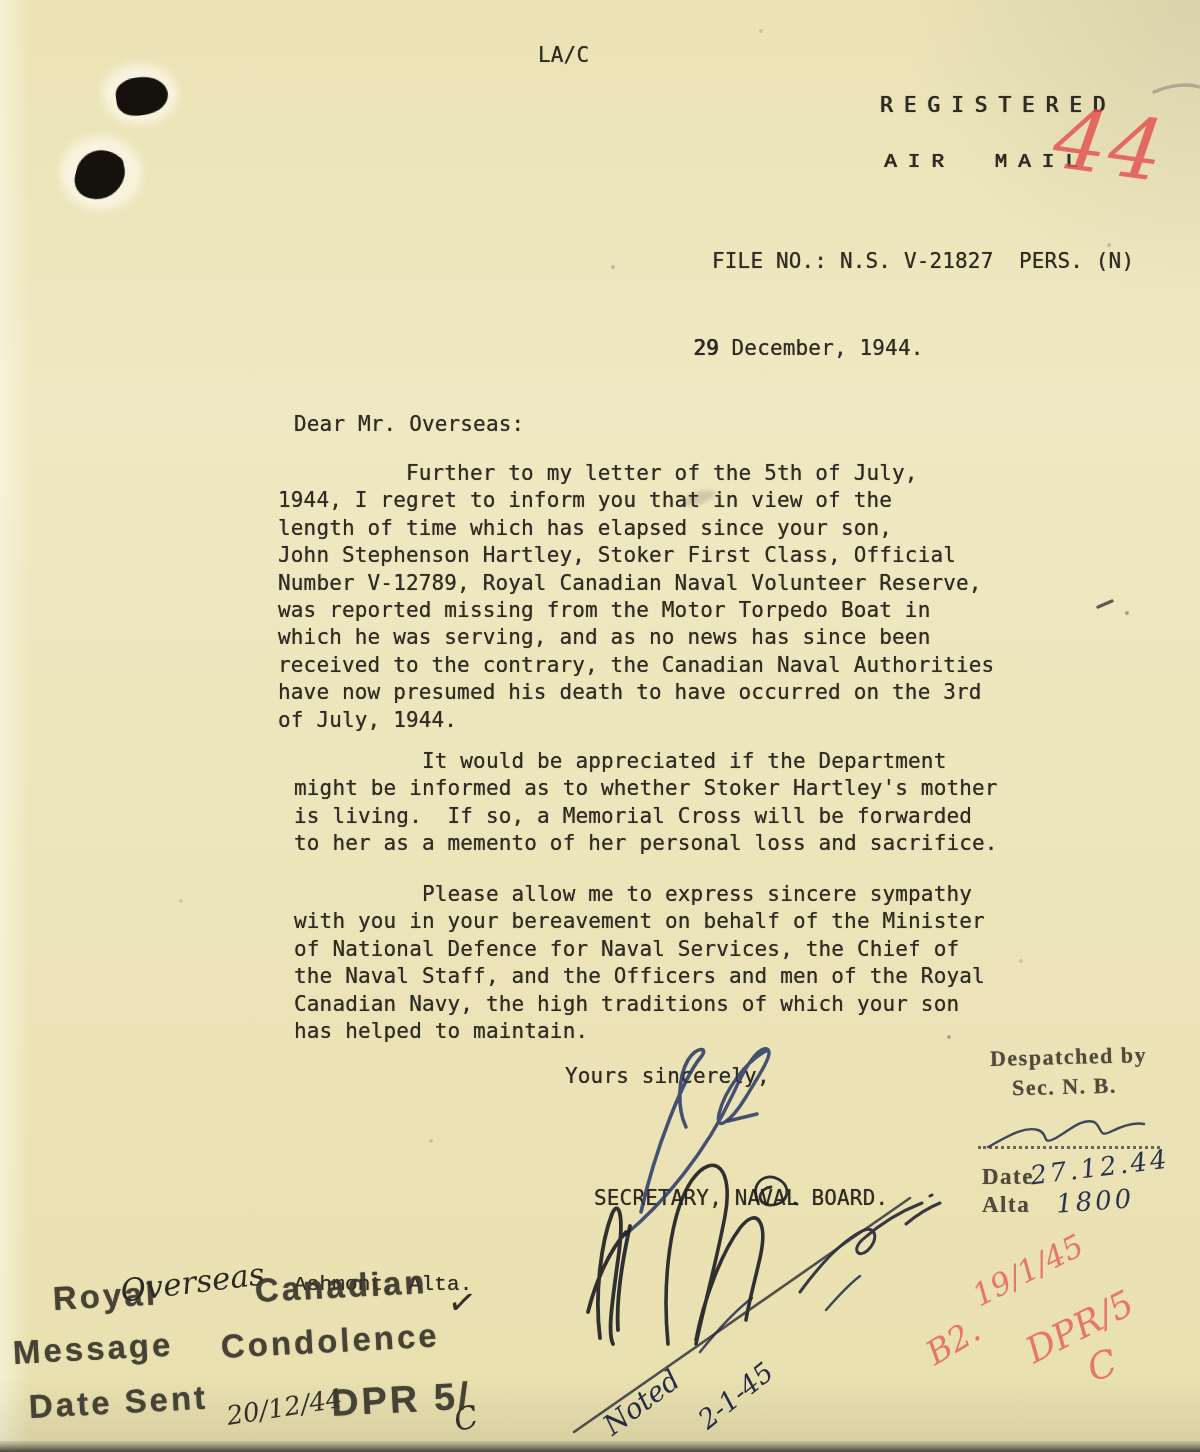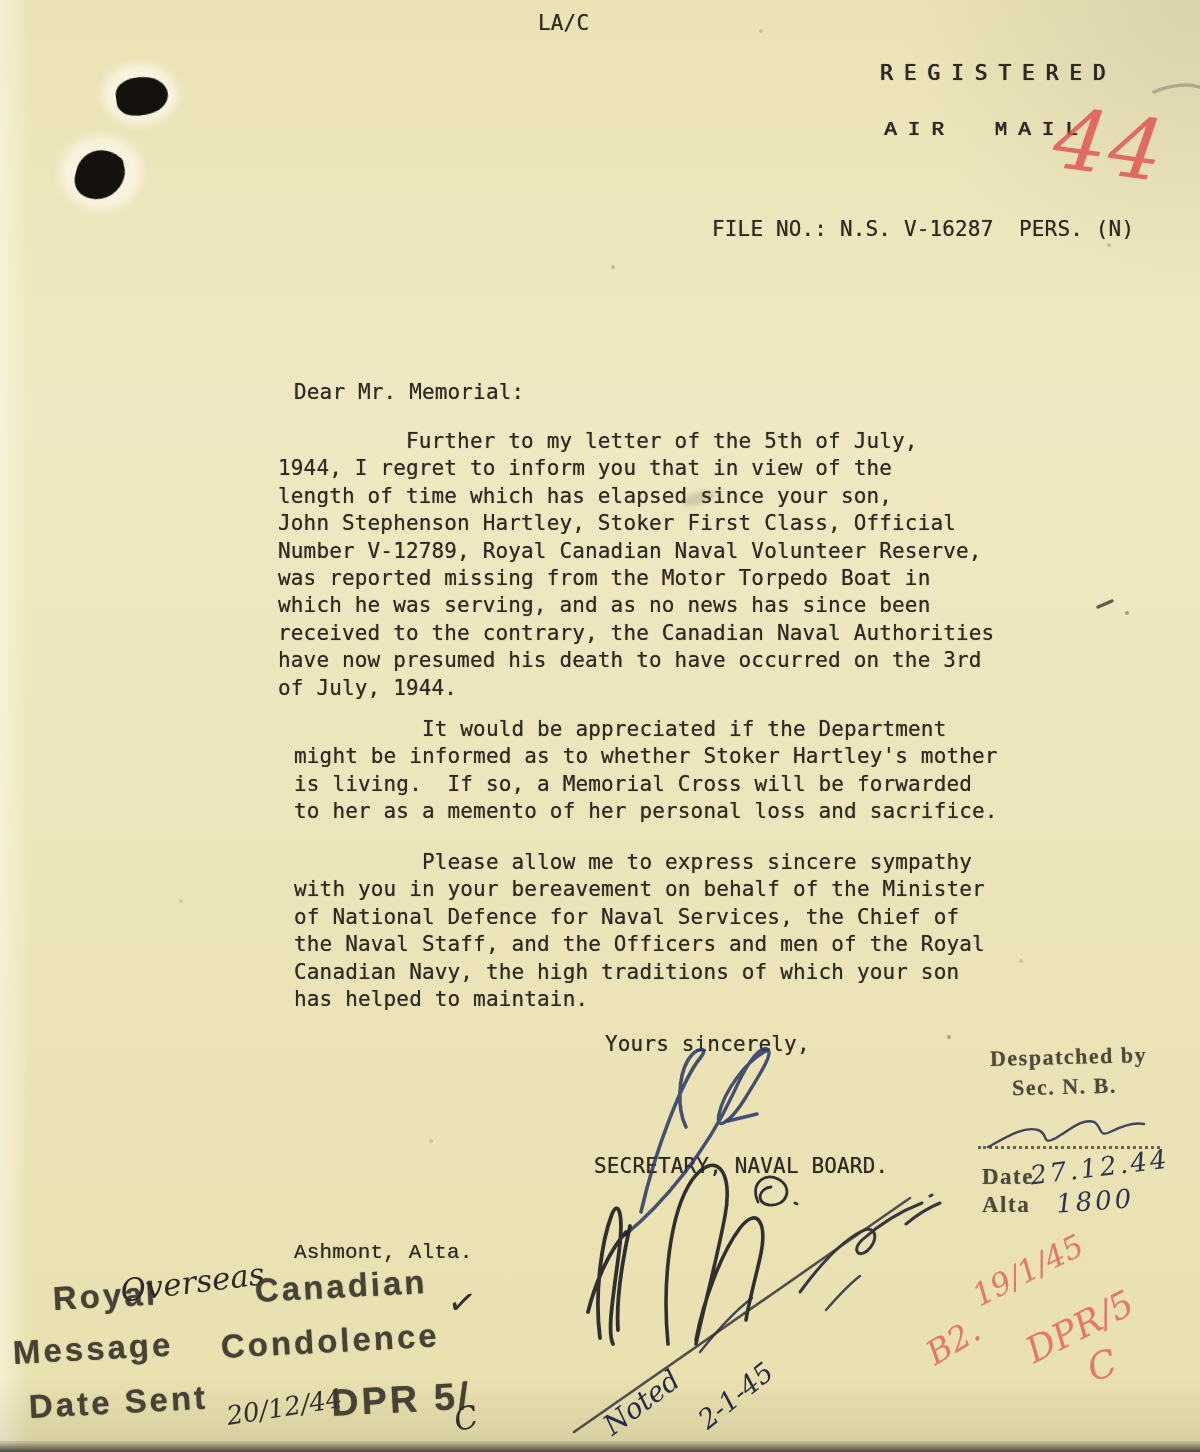--- a/index.html
+++ b/index.html
@@ -4,21 +4,21 @@
 <style>
   html,body{margin:0;padding:0;background:#8e8a7c;}
   #page{
     position:relative;width:1200px;height:1452px;overflow:hidden;
     background:linear-gradient(180deg,#ebe3b5 0%,#efe8c2 28%,#ece4b8 68%,#e8e0ae 100%);
     font-family:"DejaVu Sans Mono",monospace;color:#2f2a22;
   }
   .abs{position:absolute;}
   .typed{font-family:"DejaVu Sans Mono",monospace;font-size:21px;line-height:27.4px;
          letter-spacing:.15px;color:#2f2a22;white-space:pre;
-         text-shadow:0 0 .8px rgba(46,42,35,.7);}
+         text-shadow:0 0 .8px rgba(46,42,35,.7);margin-top:32px;}
   .overstrike{text-shadow:.7px 0 0 currentColor,0 0 1px rgba(46,42,35,.8);}
   .spread{letter-spacing:11px;word-spacing:16px;}
   .stampserif{font-family:"Liberation Serif",serif;font-weight:bold;color:#474234;
               letter-spacing:1.5px;text-shadow:0 0 1px rgba(70,64,50,.55);opacity:.95;}
   .bigstamp{font-family:"Liberation Sans",sans-serif;font-weight:bold;font-size:33px;
             color:#3b372d;letter-spacing:3px;text-shadow:0 0 1.2px rgba(58,53,42,.65);
             opacity:.93;white-space:pre;transform:rotate(-3deg);transform-origin:left top;}
   .hand{font-family:"DejaVu Serif",serif;font-style:italic;white-space:pre;}
   .hand-dark{color:#33302a;}
   .hand-blue{color:#2a3352;}
@@ -51,46 +51,49 @@
 
   <div class="abs halo" style="left:102px;top:64px;width:76px;height:60px;"></div>
   <div class="abs hole" style="left:116px;top:77px;width:52px;height:38px;border-radius:46% 60% 55% 45%;transform:rotate(-8deg);"></div>
   <div class="abs halo" style="left:60px;top:136px;width:82px;height:74px;"></div>
   <div class="abs hole" style="left:76px;top:150px;width:48px;height:50px;border-radius:55% 45% 62% 40%;transform:rotate(14deg);"></div>
   <div class="abs hole" style="left:106px;top:156px;width:16px;height:26px;border-radius:50% 60% 40% 55%;transform:rotate(32deg);"></div>
 
   <div class="abs typed" style="left:538px;top:10px;">LA/C</div>
   <div class="abs typed spread overstrike" style="left:880px;top:60px;">REGISTERED</div>
   <div class="abs typed spread overstrike" style="left:884px;top:116px;font-family:Liberation Mono, monospace;">AIR MAIL</div>
-  <div class="abs typed" style="left:712px;top:216px;">FILE NO.: N.S. V-16287  PERS. (N)</div>
+  <div class="abs typed" style="left:712px;top:216px;">FILE NO.: N.S. V-21827  PERS. (N)</div>
+  <div class="abs typed" style="left:642px;top:276px;">
+    <span class="overstrike">29</span><span> December, 1944.</span>
+  </div>
 
   <div class="abs hand hand-red" style="left:1054px;top:96px;font-size:84px;transform:rotate(8deg);letter-spacing:2px;color:#e2514f;opacity:.82;">44</div>
 
-  <div class="abs typed" style="left:294px;top:379px;">Dear Mr. Memorial:</div>
+  <div class="abs typed" style="left:294px;top:379px;">Dear Mr. Overseas:</div>
   <div class="abs typed" style="left:278px;top:428px;">          Further to my letter of the 5th of July,
 1944, I regret to inform you that in view of the
 length of time which has elapsed since your son,
 John Stephenson Hartley, Stoker First Class, Official
 Number V-12789, Royal Canadian Naval Volunteer Reserve,
 was reported missing from the Motor Torpedo Boat in
 which he was serving, and as no news has since been
 received to the contrary, the Canadian Naval Authorities
 have now presumed his death to have occurred on the 3rd
 of July, 1944.</div>
   <div class="abs typed" style="left:294px;top:716px;">          It would be appreciated if the Department
 might be informed as to whether Stoker Hartley's mother
 is living.  If so, a Memorial Cross will be forwarded
 to her as a memento of her personal loss and sacrifice.</div>
   <div class="abs typed" style="left:294px;top:849px;">          Please allow me to express sincere sympathy
 with you in your bereavement on behalf of the Minister
 of National Defence for Naval Services, the Chief of
 the Naval Staff, and the Officers and men of the Royal
 Canadian Navy, the high traditions of which your son
 has helped to maintain.</div>
-  <div class="abs typed" style="left:605px;top:1031px;">Yours sincerely,</div>
+  <div class="abs typed" style="left:565px;top:1031px;">Yours sincerely,</div>
   <div class="abs typed" style="left:594px;top:1153px;">SECRETARY, NAVAL BOARD.</div>
   <div class="abs typed" style="left:294px;top:1239px;font-family:Liberation Mono, monospace;">Ashmont, Alta.</div>
 
   <div class="abs stampserif" style="left:990px;top:1044px;font-size:22px;transform:rotate(-1.5deg);">Despatched by</div>
   <div class="abs stampserif" style="left:1012px;top:1074px;font-size:22px;transform:rotate(-1.5deg);">Sec. N. B.</div>
   <div class="abs dotted" style="left:978px;top:1146px;width:182px;"></div>
   <div class="abs stampserif" style="left:982px;top:1164px;font-size:23px;">Date</div>
   <div class="abs hand hand-blue" style="left:1030px;top:1152px;font-size:26px;letter-spacing:3px;transform:rotate(-7deg);">27.12.44</div>
   <div class="abs stampserif" style="left:982px;top:1192px;font-size:23px;">Alta</div>
   <div class="abs hand hand-blue" style="left:1056px;top:1186px;font-size:26px;letter-spacing:3px;transform:rotate(-4deg);">1800</div>

